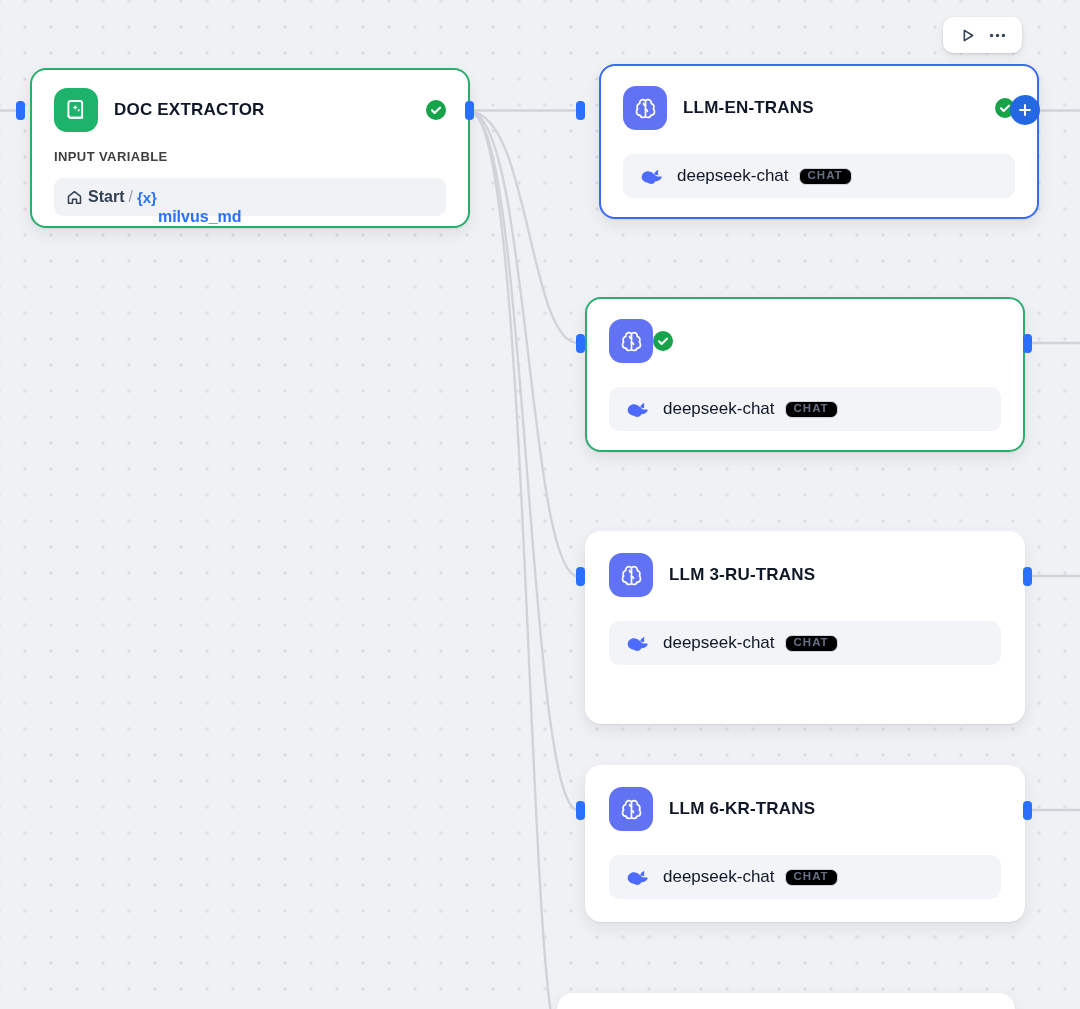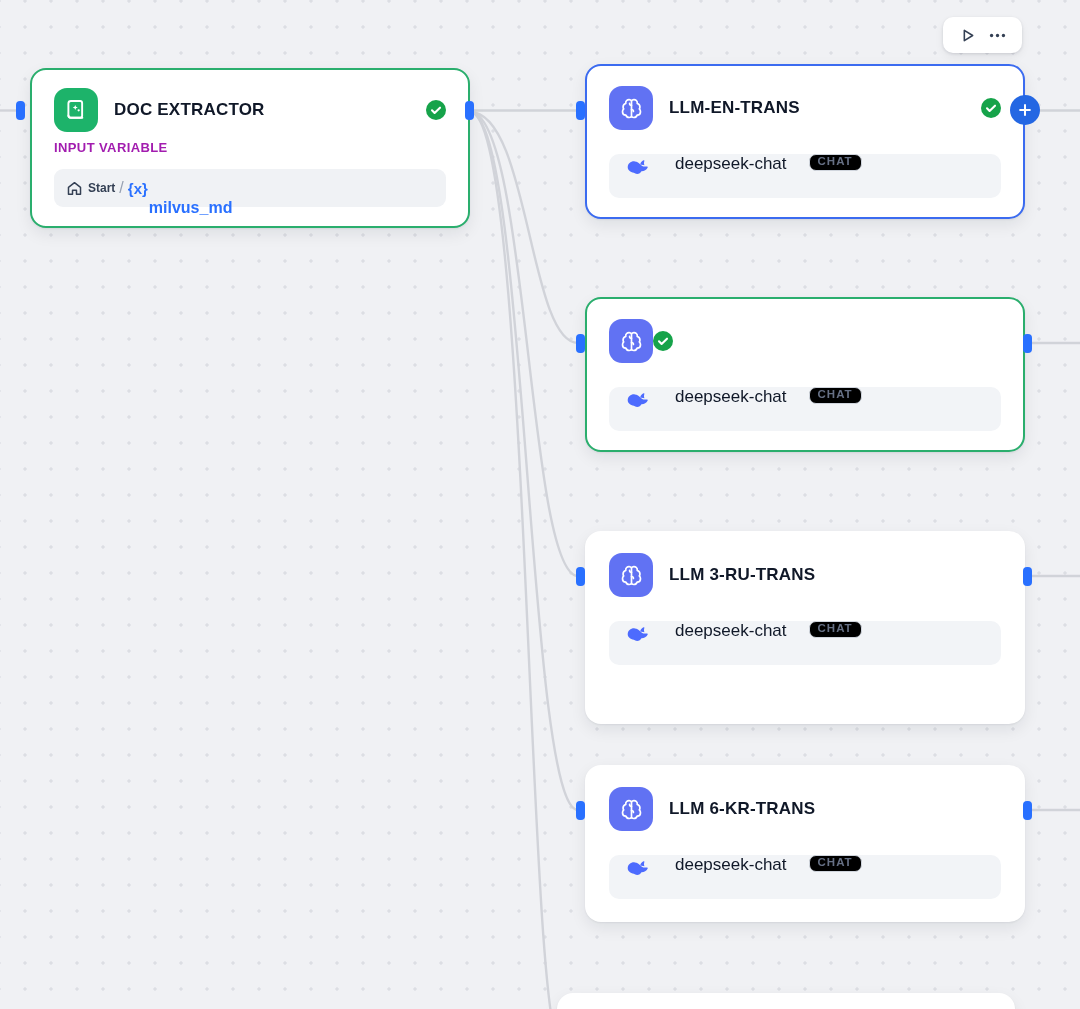--- a/index.html
+++ b/index.html
@@ -19,33 +19,33 @@
   }
   .node.sel-green{border-color:#2aae6d;}
   .node.sel-blue{border-color:#3b6bf0;}
   .node-header{display:flex;align-items:center;}
   .node-icon{width:44px;height:44px;border-radius:13px;display:flex;align-items:center;justify-content:center;flex:0 0 auto;}
   .node-icon.green{background:#1db36a;}
   .node-icon.indigo{background:#6172f3;}
   .node-icon svg{width:27px;height:27px;}
   .node-title{margin-left:16px;font-size:17px;font-weight:700;color:#101828;letter-spacing:.2px;flex:1 1 auto;white-space:nowrap;}
   .check{width:20px;height:20px;flex:0 0 auto;}
-  .section-label{margin-top:8px;font-size:13px;font-weight:600;color:#a21caf;letter-spacing:.4px;}
+  .section-label{margin-top:17px;font-size:13px;font-weight:600;color:#404040;letter-spacing:.4px;}
   .var-chip{
     margin-top:14px;height:38px;background:#f0f2f5;border-radius:9px;
     display:flex;align-items:center;padding:0 12px;box-sizing:border-box;
   }
   .var-chip .house{width:17px;height:17px;color:#344054;margin-right:5px;flex:0 0 auto;}
-  .var-node{font-size:12px;font-weight:600;color:#344054;}
+  .var-node{font-size:16px;font-weight:600;color:#344054;}
   .var-sep{font-size:16px;color:#98a2b3;margin:0 4px;}
   .var-prefix{font-size:15px;font-weight:700;color:#2970ff;margin-right:1px;}
   .var-name{font-size:16px;font-weight:700;color:#2970ff;margin-top:40px;}
   .model-chip{
     margin-top:24px;height:44px;background:#f2f4f7;border-radius:10px;
-    display:flex;align-items:flex-start;padding:0 16px;box-sizing:border-box;gap:12px;
+    display:flex;align-items:center;padding:0 16px;box-sizing:border-box;
   }
   .model-chip .whale{width:25px;height:25px;flex:0 0 auto;margin-right:13px;}
   .model-name{font-size:17px;color:#101828;}
   .model-badge{
     margin-left:10px;font-size:11.5px;font-weight:600;color:#667085;letter-spacing:1px;
     border:1.5px solid #d0d5dd;border-radius:7px;padding:0 8px 3px;background:#000000;
   }
   .handle{position:absolute;width:9px;height:19px;border-radius:4px;background:#2970ff;z-index:3;}
   .plus-btn{
     position:absolute;width:30px;height:30px;border-radius:50%;background:#2467e3;z-index:4;
@@ -58,21 +58,21 @@
     display:flex;align-items:center;justify-content:center;gap:11px;
   }
   .toolbar .tb-icon{width:19px;height:19px;display:flex;align-items:center;justify-content:center;cursor:pointer;}
   .partial-node{
     position:absolute;left:557px;top:993px;width:458px;height:40px;background:#fff;border-radius:16px;z-index:2;
     box-shadow:0 1px 2px rgba(16,24,40,.06),0 6px 16px rgba(16,24,40,.08);
   }
   
   #node-doc{left:30px;top:68px;width:440px;height:160px;}
   #node-doc .node-header{margin-top:18px;}
-  #node-llm1{left:585px;top:64px;width:440px;height:155px;}
+  #node-llm1{left:599px;top:64px;width:440px;height:155px;}
   #node-llm2{left:585px;top:297px;width:440px;height:155px;}
   #node-llm3{left:585px;top:531px;width:440px;height:193px;}
   #node-llm4{left:585px;top:765px;width:440px;height:157px;}
   .llm-node .node-header{margin-top:20px;}
 </style>
 </head>
 <body>
 
 <div class="canvas">
 

